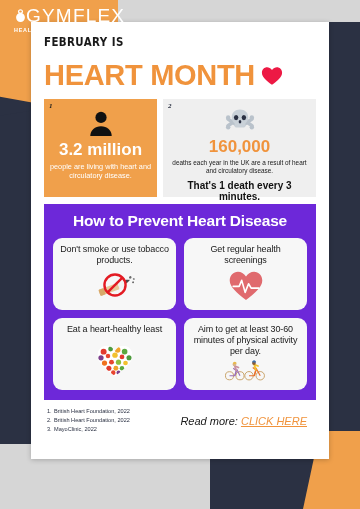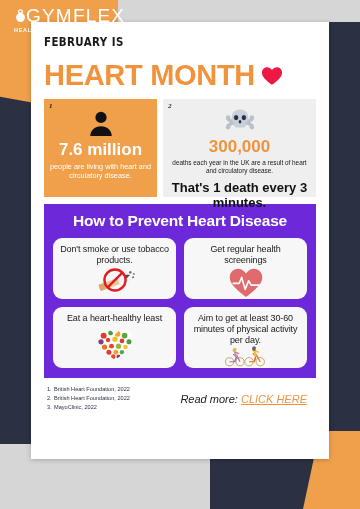--- a/index.html
+++ b/index.html
@@ -105,40 +105,40 @@
   .stat-1 .stat-num-badge { color:#1a1a1a; }
   .stat-2 .stat-num-badge { color:#2b3143; }
   .stat-icon { height:30px; display:flex; align-items:center; justify-content:center; margin-top:4px; }
   .stat-value { font-weight:bold; line-height:1.05; margin-top:3px; }
   .stat-1 .stat-value { font-size:17px; color:#ffffff; }
   .stat-2 .stat-value { font-size:17px; color:#f0933c; }
   .stat-desc { text-align:center; line-height:1.25; margin-top:3px; }
   .stat-1 .stat-desc { font-size:7.3px; color:#ffffff; }
   .stat-2 .stat-desc { font-size:6.4px; color:#1a1a1a; }
   .stat-emph {
-    font-size:13px; font-weight:bold; color:#111111;
+    font-size:10px; font-weight:bold; color:#111111;
     text-align:center; margin-top:5px;
   }
 
   
   .panel {
     margin:7px 13px 0 13px; background:#6d28d9;
     padding:8px 9px 10px 9px;
   }
   .panel-title {
     color:#ffffff; font-size:15.5px; font-weight:bold;
     text-align:center; letter-spacing:-0.2px; margin-bottom:8px;
   }
   .card-grid {
     display:grid; grid-template-columns:1fr 1fr;
     gap:8px 8px;
   }
   .card {
     background:#f7f7f7; border-radius:9px;
-    padding:6px 5px 5px 5px; height:61px; box-sizing:border-box;
+    padding:6px 5px 5px 5px; height:72px; box-sizing:border-box;
     display:flex; flex-direction:column; align-items:center;
   }
   .card-text {
     font-size:9px; color:#1a1a1a; text-align:center;
     line-height:1.2; letter-spacing:-0.1px;
   }
   .card-icon {
     flex:1; display:flex; align-items:center; justify-content:center;
     width:100%;
   }
@@ -197,21 +197,21 @@
   <div class="stats">
 
     <div class="stat stat-1">
       <div class="stat-num-badge">1</div>
       <div class="stat-icon">
         <svg viewBox="0 0 30 30" width="28" height="28" aria-hidden="true">
           <circle cx="15" cy="9" r="6" fill="#111111"></circle>
           <path d="M3.5 29c0-6.1 5.1-10.5 11.5-10.5S26.5 22.9 26.5 29z" fill="#111111"></path>
         </svg>
       </div>
-      <div class="stat-value">7.6 million</div>
+      <div class="stat-value">3.2 million</div>
       <div class="stat-desc">people are living with heart and circulatory disease.</div>
     </div>
 
     <div class="stat stat-2">
       <div class="stat-num-badge">2</div>
       <div class="stat-icon">
         <svg viewBox="0 0 34 30" width="30" height="27" aria-hidden="true">
           <g fill="#b9c2cb">
             <path d="M4.2 9.2c-1.6 0-2.9 1.2-2.9 2.7 0 .8.4 1.5 1 2l9.5 6.4 2.3-3.2-9.4-6.4c-.1-.9-.2-1.5-.5-1.5z"></path>
             <path d="M29.8 9.2c1.6 0 2.9 1.2 2.9 2.7 0 .8-.4 1.5-1 2l-9.5 6.4-2.3-3.2 9.4-6.4c.1-.9.2-1.5.5-1.5z"></path>
@@ -221,21 +221,21 @@
               <circle cx="30.4" cy="10.4" r="2.5"></circle>
             <circle cx="3.6" cy="21.6" r="2.5"></circle>
               <circle cx="30.4" cy="21.6" r="2.5"></circle>
           </g>
           <path d="M17 1.5c-5.6 0-9.4 3.7-9.4 8.8 0 3.1 1.4 5.4 3.2 6.7v3.1c0 .9.8 1.6 1.8 1.6h8.8c1 0 1.8-.7 1.8-1.6v-3.1c1.8-1.3 3.2-3.6 3.2-6.7 0-5.1-3.8-8.8-9.4-8.8z" fill="#c9d1d8"></path>
           <ellipse cx="12.6" cy="10.6" rx="2.5" ry="2.9" fill="#2b3143"></ellipse>
           <ellipse cx="21.4" cy="10.6" rx="2.5" ry="2.9" fill="#2b3143"></ellipse>
           <ellipse cx="17" cy="15.4" rx="1.5" ry="2" fill="#2b3143"></ellipse>
         </svg>
       </div>
-      <div class="stat-value">300,000</div>
+      <div class="stat-value">160,000</div>
       <div class="stat-desc">deaths each year in the UK are a result of heart and circulatory disease.</div>
       <div class="stat-emph">That's 1 death every 3 minutes.</div>
     </div>
   </div>
 
   <div class="panel">
     <div class="panel-title">How to Prevent Heart Disease</div>
 
     <div class="card-grid">
 

